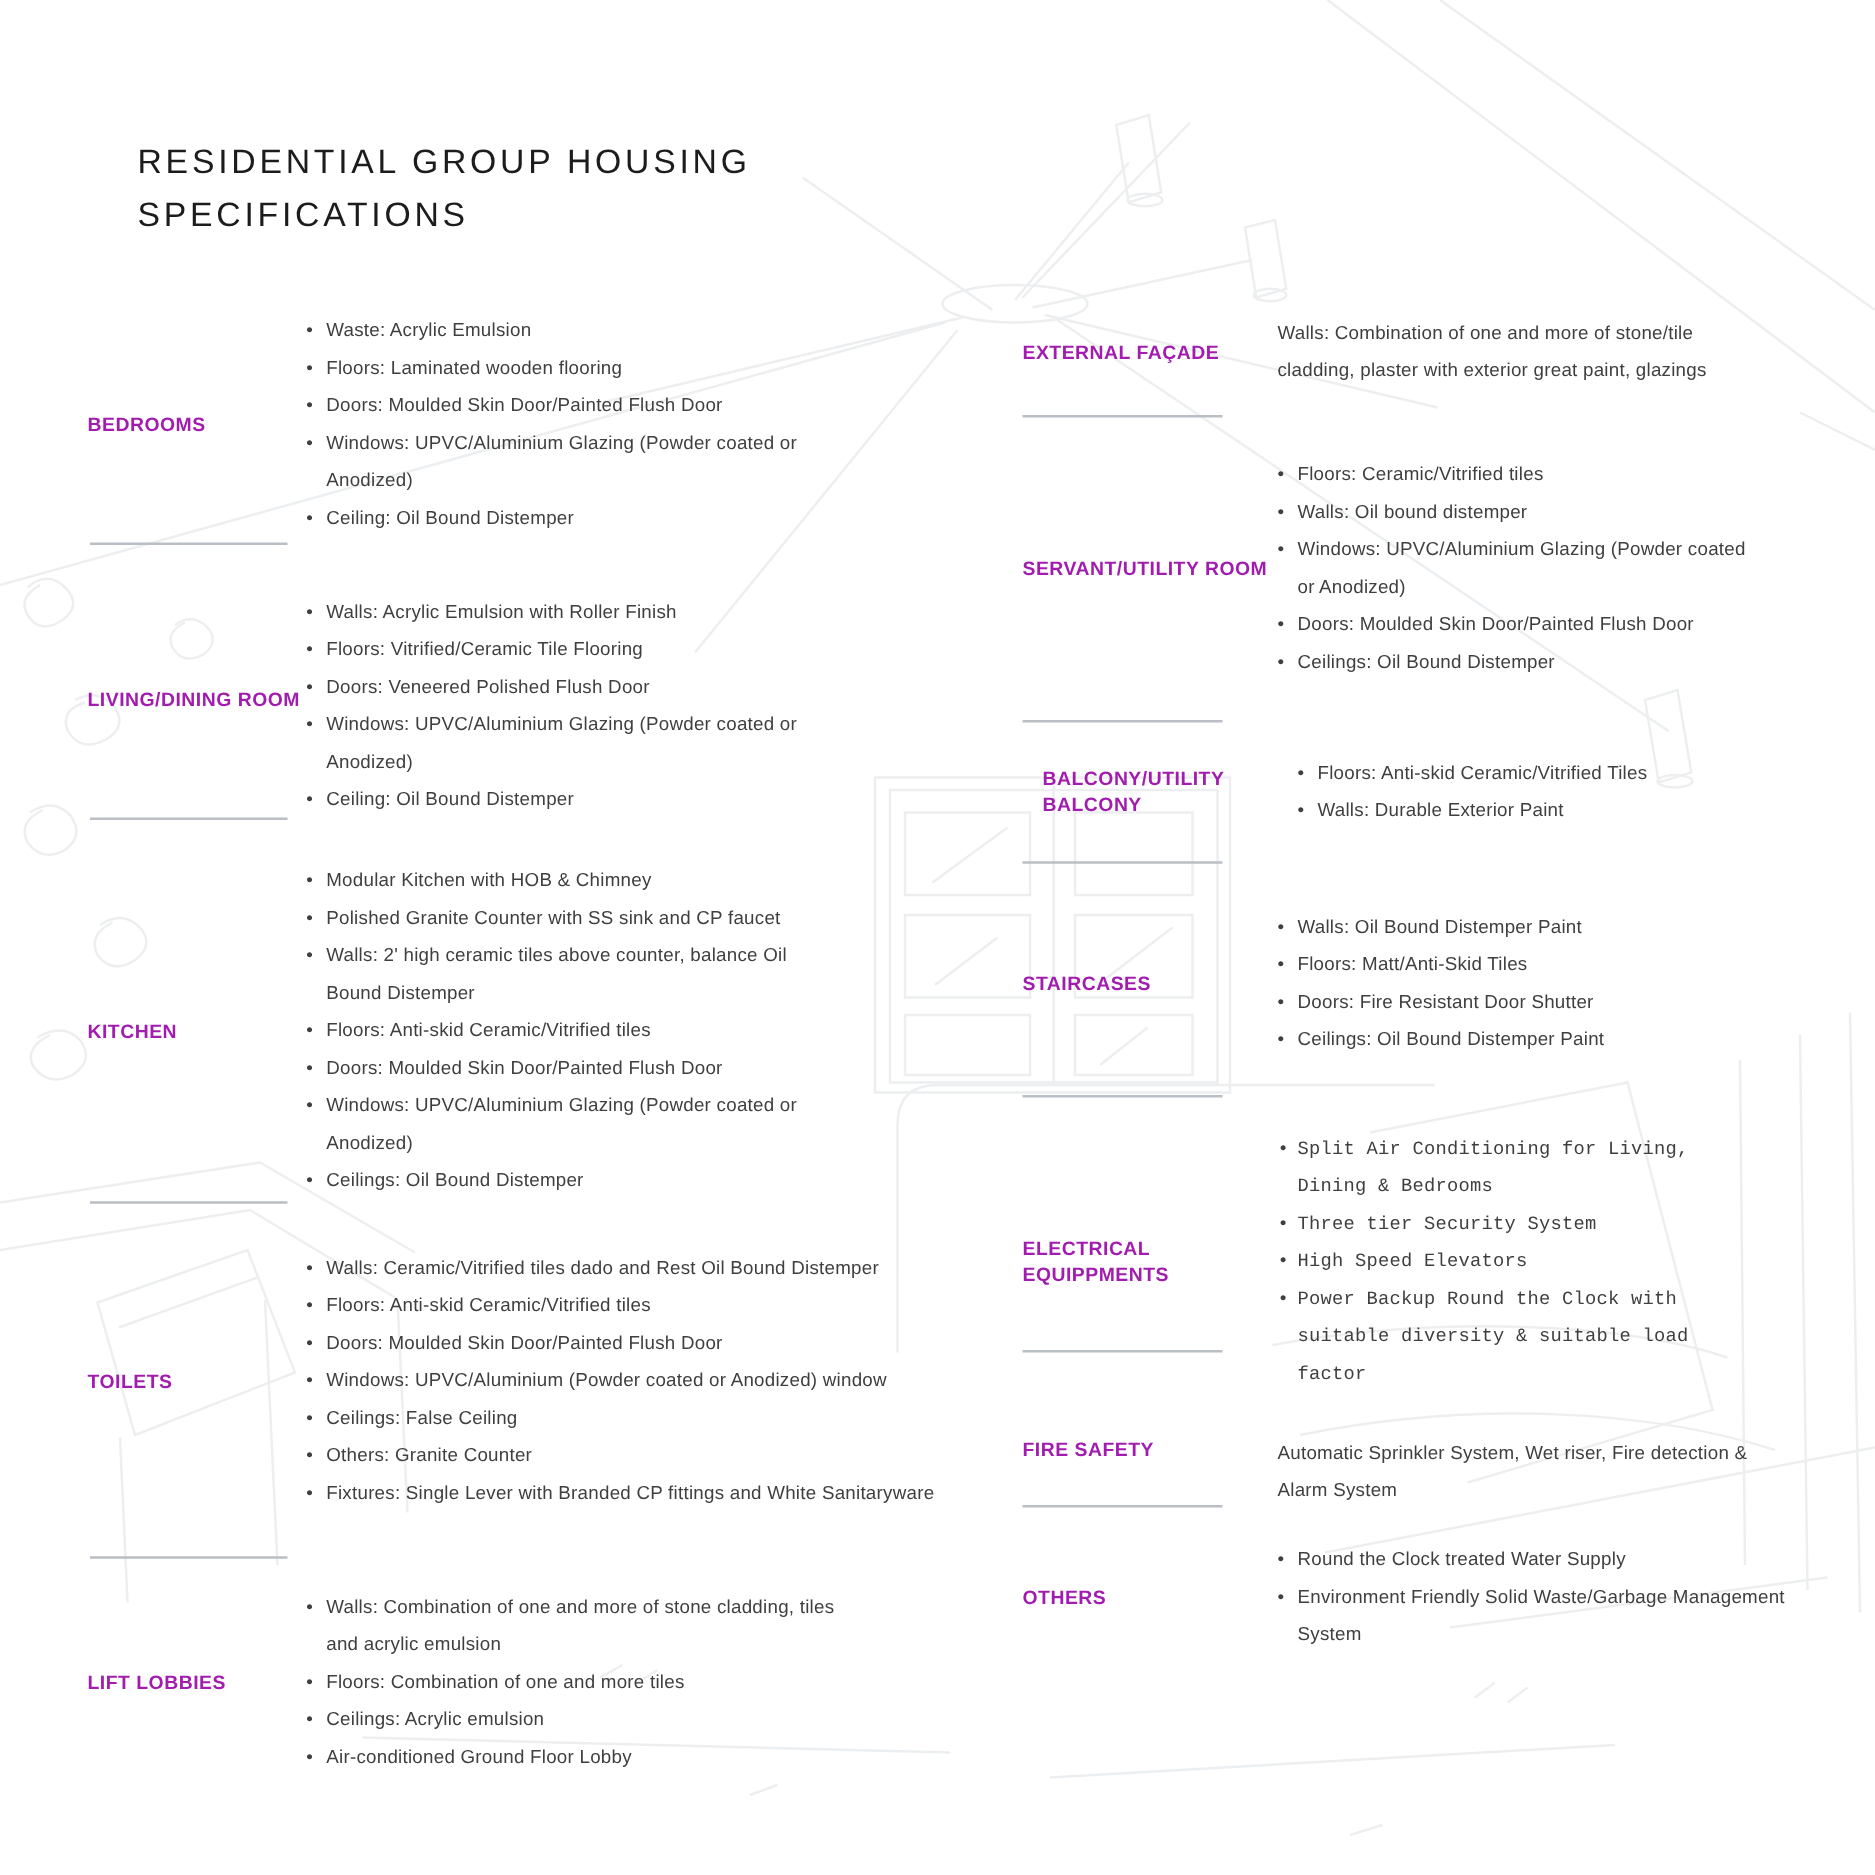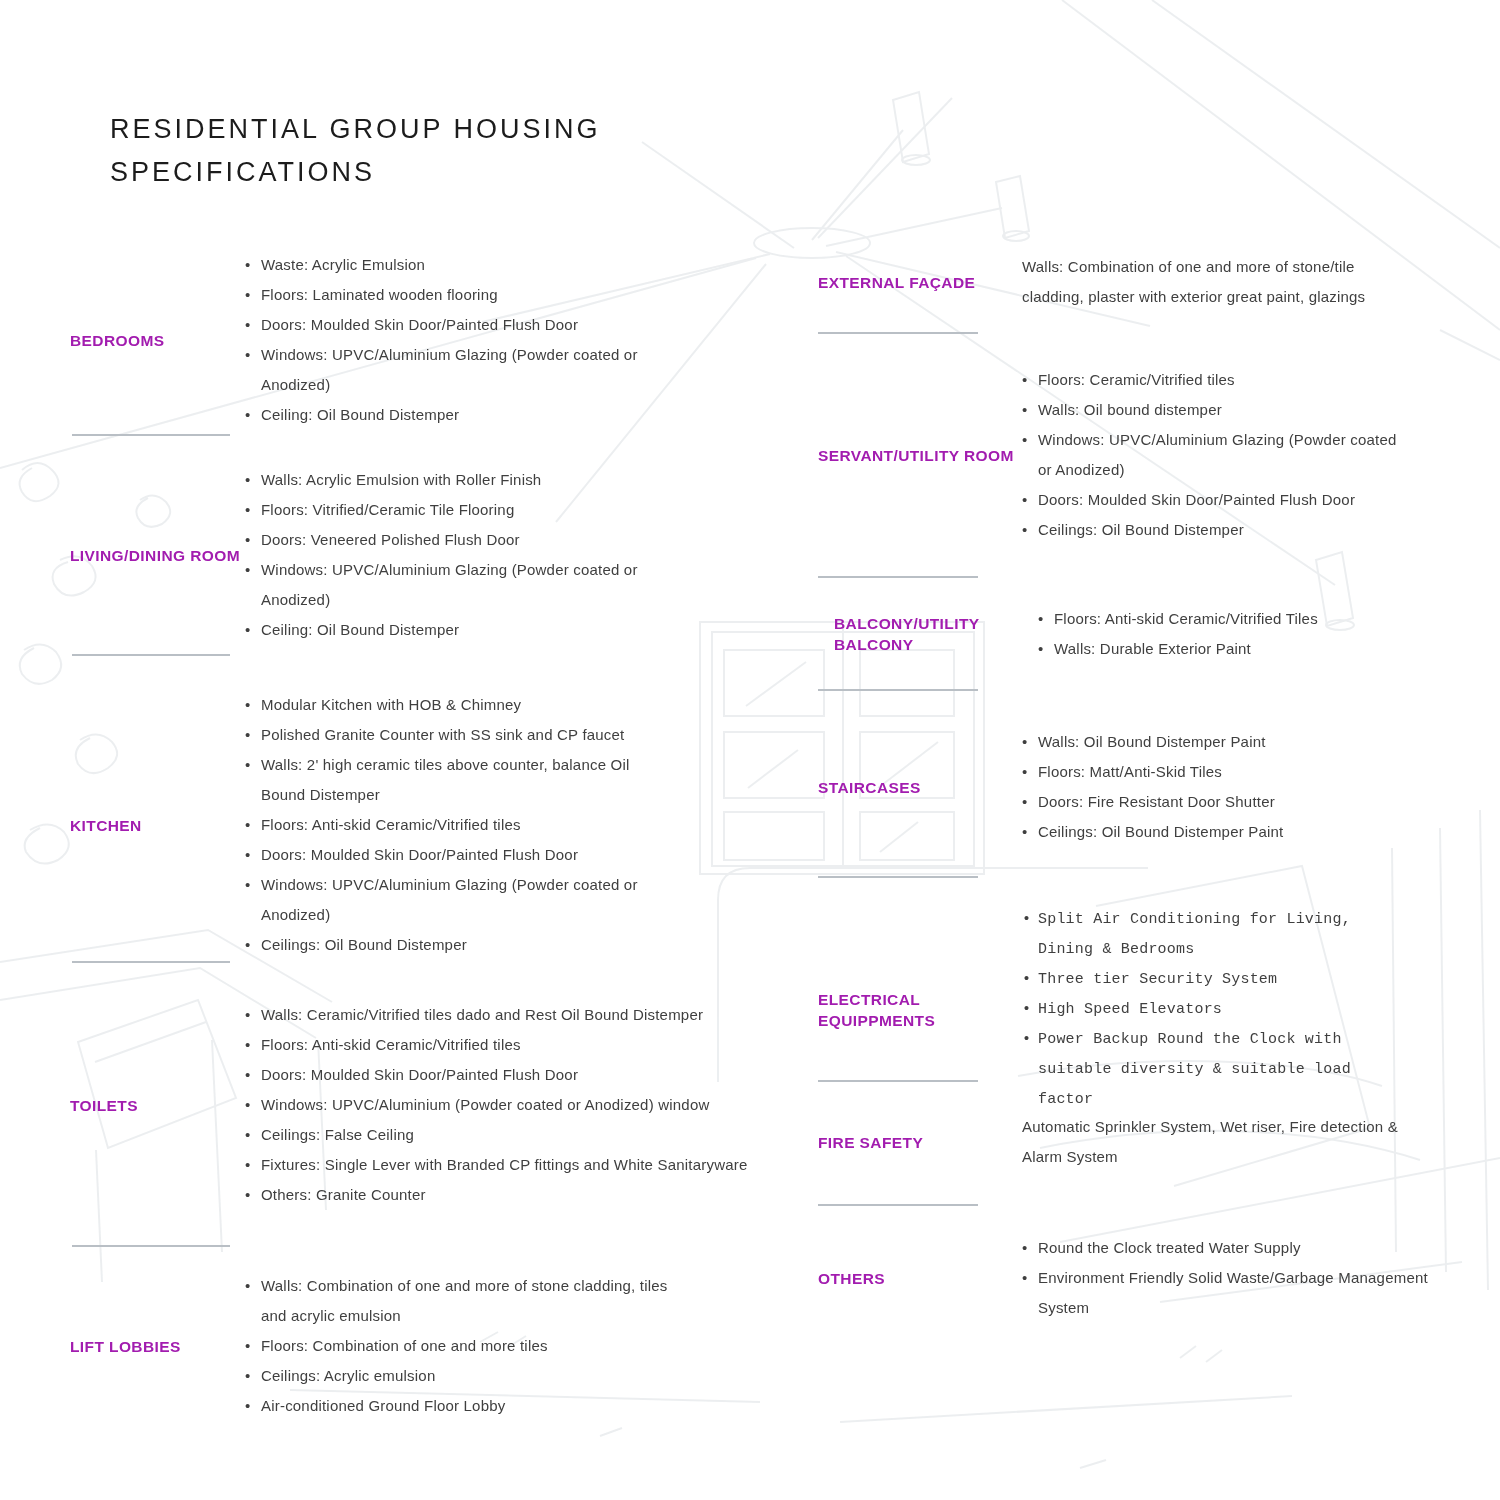--- a/index.html
+++ b/index.html
@@ -121,21 +121,21 @@
       <div class="it">Floors: Laminated wooden flooring</div>
       <div class="it">Doors: Moulded Skin Door/Painted Flush Door</div>
       <div class="it">Windows: UPVC/Aluminium Glazing (Powder coated or Anodized)</div>
       <div class="it">Ceiling: Oil Bound Distemper</div>
     </div>
   </div>
   <div class="hr l" style="top:434px;"></div>
 
   <div class="sec left" style="left:70px;top:465px;">
     <div class="lab">LIVING/DINING ROOM</div>
-    <div class="items" style="width:465px;">
+    <div class="items" style="width:465px;margin-top:10px;">
       <div class="it">Walls: Acrylic Emulsion with Roller Finish</div>
       <div class="it">Floors: Vitrified/Ceramic Tile Flooring</div>
       <div class="it">Doors: Veneered Polished Flush Door</div>
       <div class="it">Windows: UPVC/Aluminium Glazing (Powder coated or Anodized)</div>
       <div class="it">Ceiling: Oil Bound Distemper</div>
     </div>
   </div>
   <div class="hr l" style="top:654px;"></div>
 
   <div class="sec left" style="left:70px;top:690px;">
@@ -153,22 +153,22 @@
   <div class="hr l" style="top:961px;"></div>
 
   <div class="sec left" style="left:70px;top:1000px;">
     <div class="lab">TOILETS</div>
     <div class="items" style="width:525px;">
       <div class="it">Walls: Ceramic/Vitrified tiles dado and Rest Oil Bound Distemper</div>
       <div class="it">Floors: Anti-skid Ceramic/Vitrified tiles</div>
       <div class="it">Doors: Moulded Skin Door/Painted Flush Door</div>
       <div class="it">Windows: UPVC/Aluminium (Powder coated or Anodized) window</div>
       <div class="it">Ceilings: False Ceiling</div>
+      <div class="it">Others: Granite Counter</div>
       <div class="it">Fixtures: Single Lever with Branded CP fittings and White Sanitaryware</div>
-      <div class="it">Others: Granite Counter</div>
     </div>
   </div>
   <div class="hr l" style="top:1245px;"></div>
 
   <div class="sec left" style="left:70px;top:1271px;">
     <div class="lab">LIFT LOBBIES</div>
     <div class="items" style="width:430px;">
       <div class="it">Walls: Combination of one and more of stone cladding, tiles and acrylic emulsion</div>
       <div class="it">Floors: Combination of one and more tiles</div>
       <div class="it">Ceilings: Acrylic emulsion</div>
@@ -222,21 +222,21 @@
       <div class="it">Split Air Conditioning for Living, Dining &amp; Bedrooms</div>
       <div class="it">Three tier Security System</div>
       <div class="it">High Speed Elevators</div>
       <div class="it">Power Backup Round the Clock with suitable diversity &amp; suitable load factor</div>
     </div>
   </div>
   <div class="hr r" style="top:1080px;"></div>
 
   <div class="sec right" style="left:818px;top:1112px;">
     <div class="lab">FIRE SAFETY</div>
-    <div class="par" style="width:400px;">Automatic Sprinkler System, Wet riser, Fire detection &amp; Alarm System</div>
+    <div class="par" style="width:400px;margin-top:36px;">Automatic Sprinkler System, Wet riser, Fire detection &amp; Alarm System</div>
   </div>
   <div class="hr r" style="top:1204px;"></div>
 
   <div class="sec right" style="left:818px;top:1233px;">
     <div class="lab">OTHERS</div>
     <div class="items" style="width:440px;">
       <div class="it">Round the Clock treated Water Supply</div>
       <div class="it">Environment Friendly Solid Waste/Garbage Management System</div>
     </div>
   </div>

